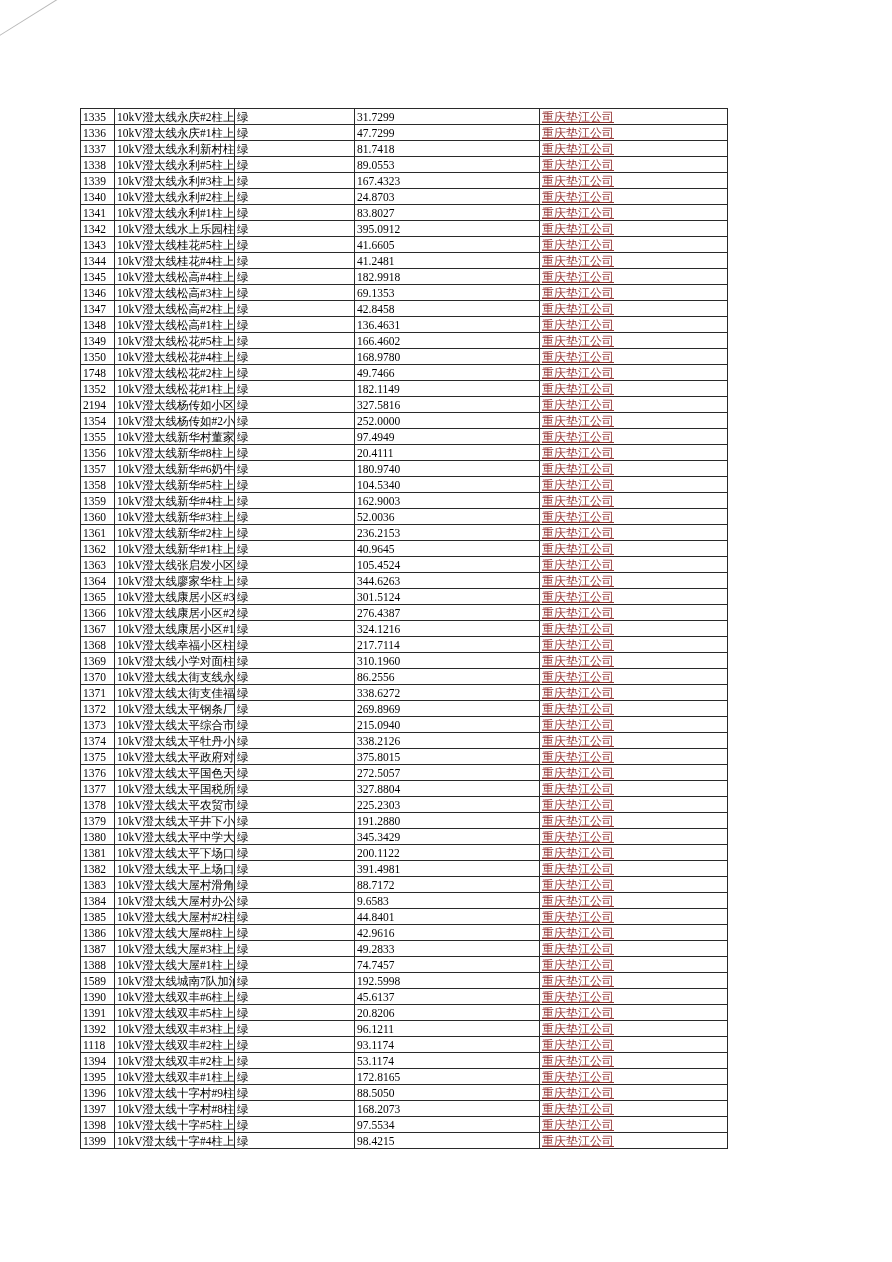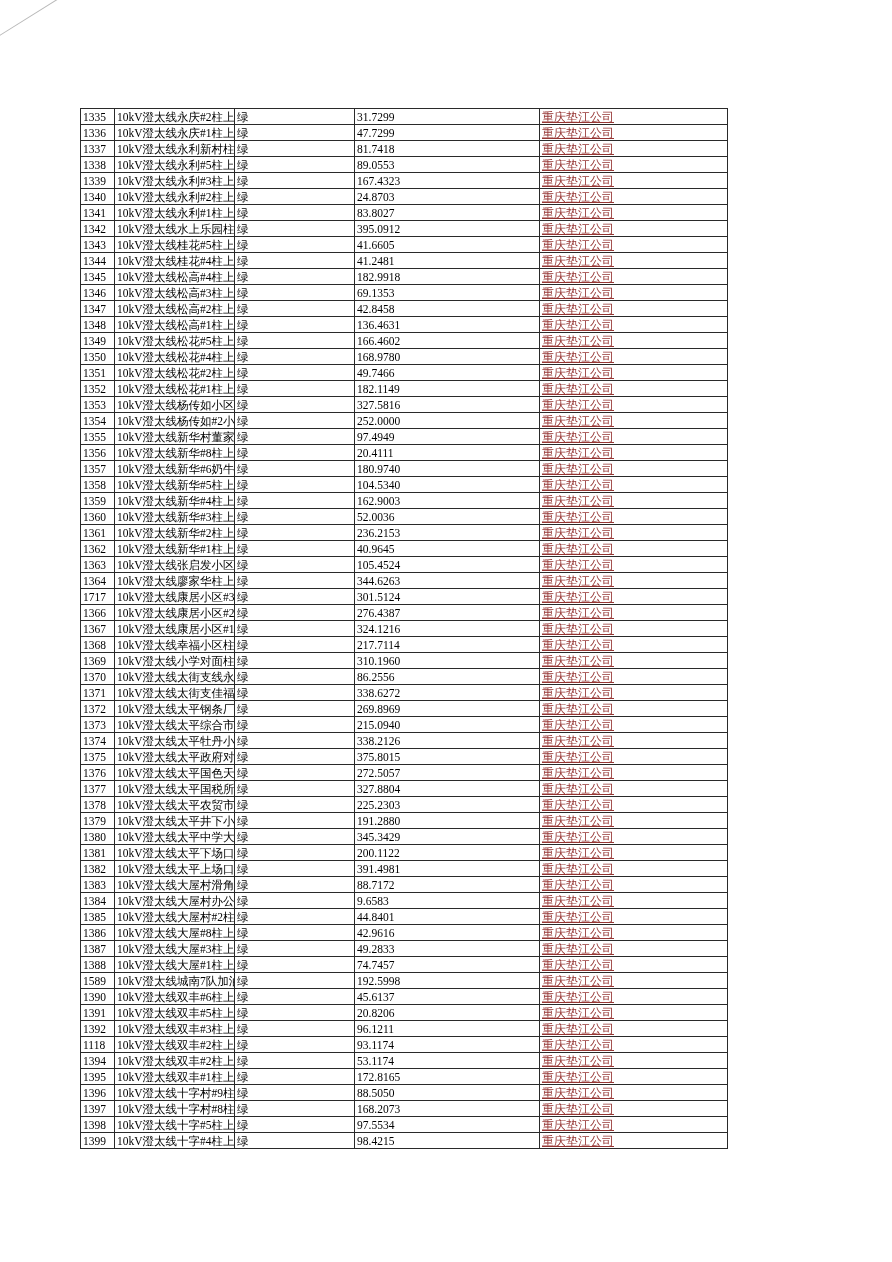--- a/index.html
+++ b/index.html
@@ -174,35 +174,35 @@
           <td class="c-company"><a style="color: rgb(150, 54, 52);">重庆垫江公司</a></td>
         </tr>
         <tr>
           <td class="c-id">1350</td>
           <td class="c-name">10kV澄太线松花#4柱上公</td>
           <td class="c-status">绿</td>
           <td class="c-value">168.9780</td>
           <td class="c-company"><a style="color: rgb(150, 54, 52);">重庆垫江公司</a></td>
         </tr>
         <tr>
-          <td class="c-id">1351</td>
+          <td class="c-id">1748</td>
           <td class="c-name">10kV澄太线松花#2柱上公</td>
           <td class="c-status">绿</td>
           <td class="c-value">49.7466</td>
           <td class="c-company"><a style="color: rgb(150, 54, 52);">重庆垫江公司</a></td>
         </tr>
         <tr>
           <td class="c-id">1352</td>
           <td class="c-name">10kV澄太线松花#1柱上公</td>
           <td class="c-status">绿</td>
           <td class="c-value">182.1149</td>
           <td class="c-company"><a style="color: rgb(150, 54, 52);">重庆垫江公司</a></td>
         </tr>
         <tr>
-          <td class="c-id">1353</td>
+          <td class="c-id">2194</td>
           <td class="c-name">10kV澄太线杨传如小区柱</td>
           <td class="c-status">绿</td>
           <td class="c-value">327.5816</td>
           <td class="c-company"><a style="color: rgb(150, 54, 52);">重庆垫江公司</a></td>
         </tr>
         <tr>
           <td class="c-id">1354</td>
           <td class="c-name">10kV澄太线杨传如#2小区</td>
           <td class="c-status">绿</td>
           <td class="c-value">252.0000</td>
@@ -272,21 +272,21 @@
           <td class="c-company"><a style="color: rgb(150, 54, 52);">重庆垫江公司</a></td>
         </tr>
         <tr>
           <td class="c-id">1364</td>
           <td class="c-name">10kV澄太线廖家华柱上公</td>
           <td class="c-status">绿</td>
           <td class="c-value">344.6263</td>
           <td class="c-company"><a style="color: rgb(150, 54, 52);">重庆垫江公司</a></td>
         </tr>
         <tr>
-          <td class="c-id">1717</td>
+          <td class="c-id">1365</td>
           <td class="c-name">10kV澄太线康居小区#3柱</td>
           <td class="c-status">绿</td>
           <td class="c-value">301.5124</td>
           <td class="c-company"><a style="color: rgb(150, 54, 52);">重庆垫江公司</a></td>
         </tr>
         <tr>
           <td class="c-id">1366</td>
           <td class="c-name">10kV澄太线康居小区#2柱</td>
           <td class="c-status">绿</td>
           <td class="c-value">276.4387</td>

